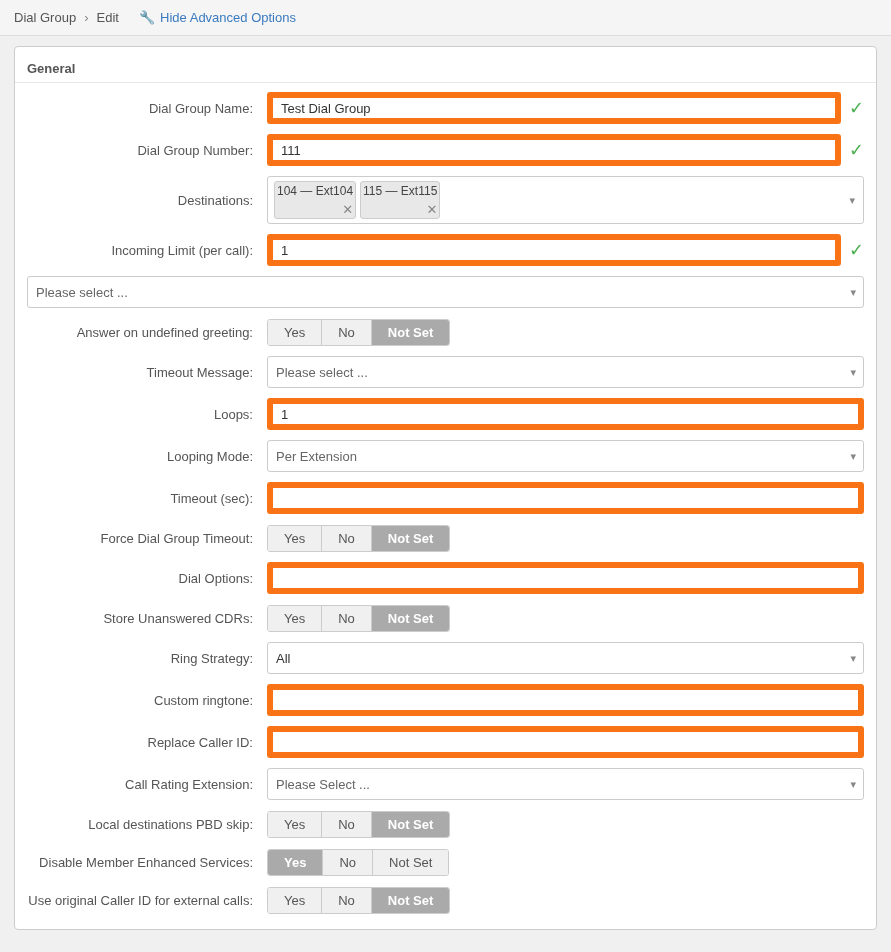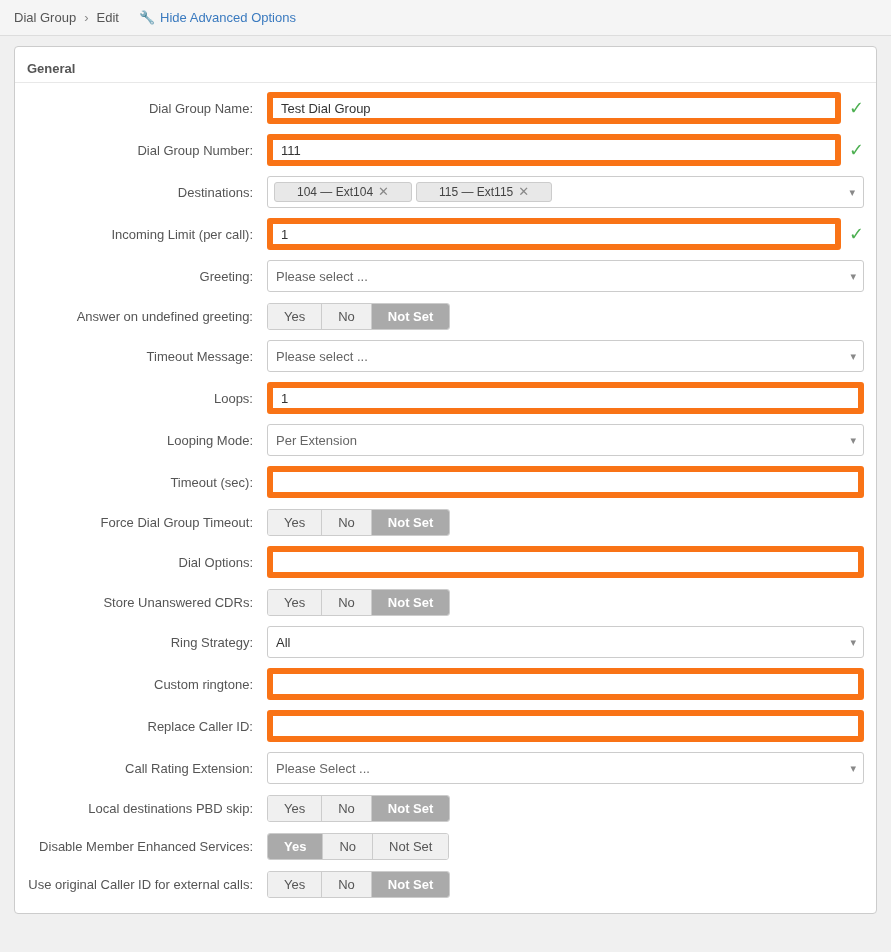--- a/index.html
+++ b/index.html
@@ -139,28 +139,29 @@
       min-height: 32px;
       border: 1px solid #ccc;
       border-radius: 3px;
       padding: 4px 28px 4px 6px;
       background: #fff;
       position: relative;
       cursor: pointer;
     }
     .dest-tag {
       display: flex;
-      align-items: flex-start;
+      align-items: flex-end;
       background: #e8e8e8;
       border: 1px solid #ccc;
       border-radius: 3px;
-      padding: 2px 22px;
+      padding: 2px 2px;
       font-size: 12px;
       color: #444;
       gap: 5px;
+      flex-direction: column;
     }
     .dest-tag-close {
       cursor: pointer;
       color: #888;
       font-size: 13px;
       line-height: 1;
     }
     .dest-arrow {
       position: absolute;
       right: 8px;
@@ -248,21 +249,20 @@
 
     <div class="form-row">
       <div class="form-label">Incoming Limit (per call):</div>
       <div class="form-control-wrap">
         <input class="text-input" type="text" value="1" style="">
         <span class="check-icon">✓</span>
       </div>
     </div>
 
     <div class="form-row">
-      <div class="form-label">Greeting:</div>
       <div class="form-control-wrap">
         <div class="select-wrap">
           <select class="select-input">
             <option value="">Please select ...</option>
           </select>
           <span class="select-arrow">▾</span>
         </div>
       </div>
     </div>
 

